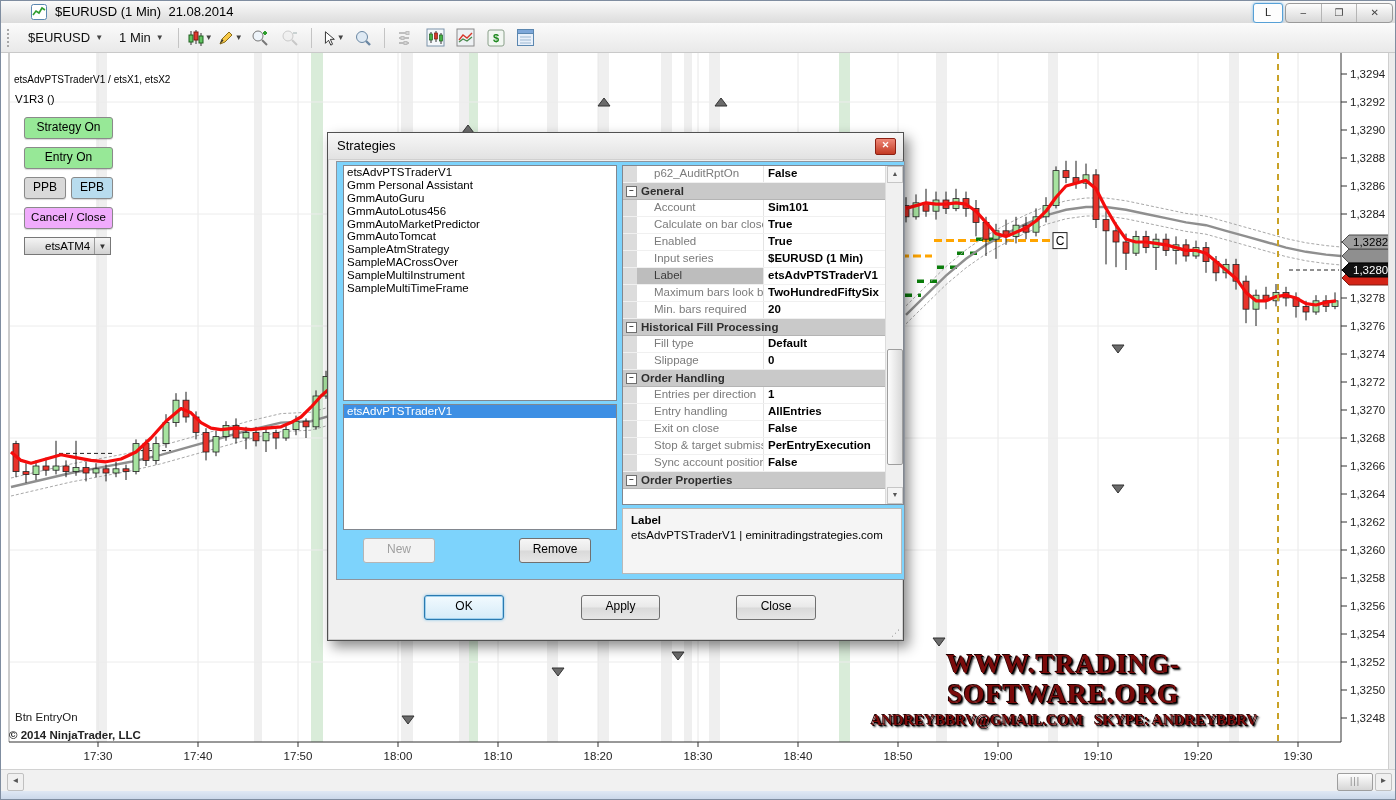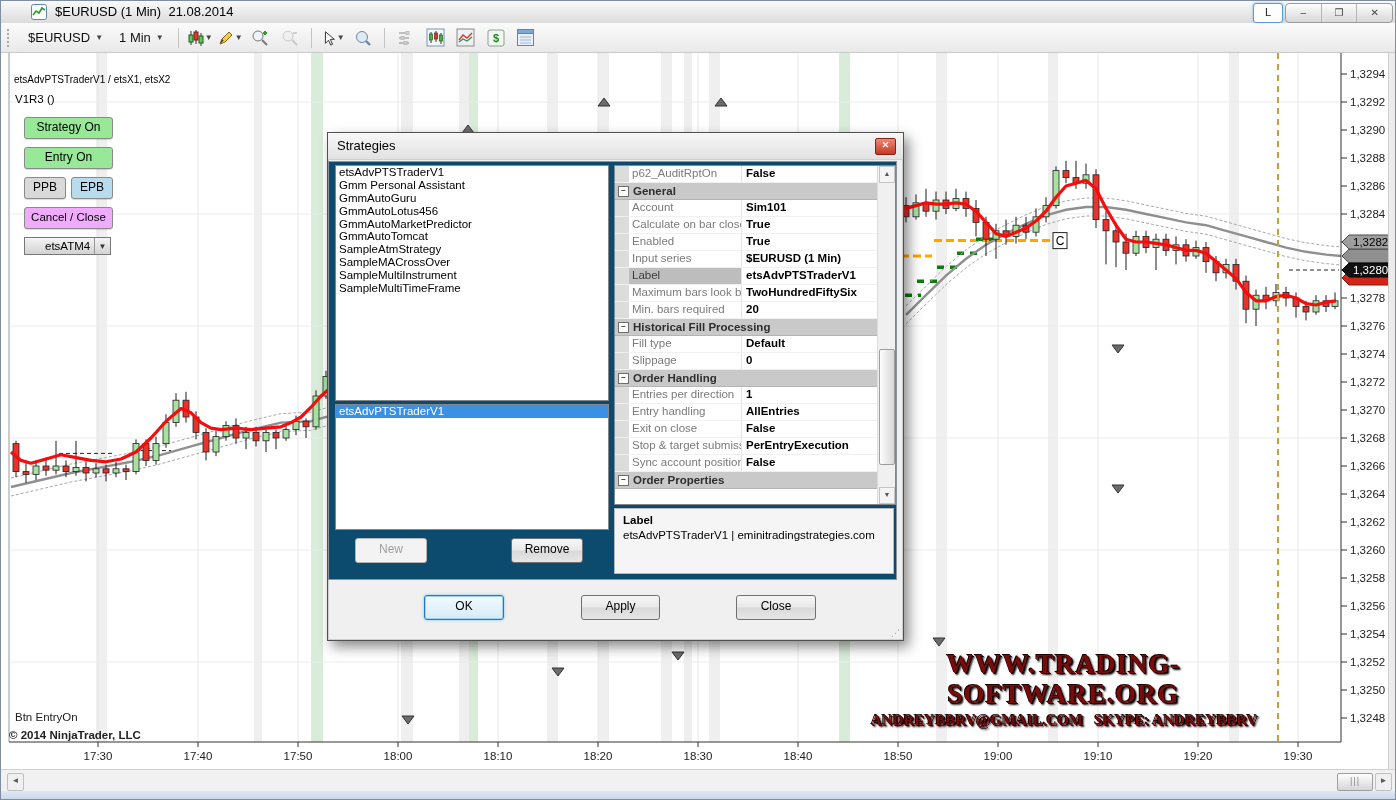--- a/index.html
+++ b/index.html
@@ -32,38 +32,38 @@
   #hscroll{position:absolute;left:0;top:768px;width:100%;height:22px;background:#f1f1f1;border-top:1px solid #d2d2d2;z-index:2;}
   .sb-btn{position:absolute;top:3px;width:15px;height:16px;background:#f0f0f0;border:1px solid #c0c0c0;border-radius:2px;font-size:8px;line-height:14px;text-align:center;color:#555;}
   #sb-thumb{position:absolute;left:1336px;top:3px;width:34px;height:16px;background:linear-gradient(#fefefe,#d6d6d6);border:1px solid #9e9e9e;border-radius:2px;text-align:center;font-size:9px;line-height:14px;color:#888;letter-spacing:1px;}
   #statusstrip{position:absolute;left:0;top:790px;width:100%;height:10px;background:linear-gradient(#dfe8f4,#c6d4e7);z-index:2;}
   #rightstrip{position:absolute;left:1387px;top:52px;width:9px;height:716px;background:#ececec;border-left:1px solid #cfcfcf;z-index:1;}
   
   #dlg{position:absolute;left:326px;top:131px;width:577px;height:509px;background:#f0f0f0;border:1px solid #515151;box-shadow:inset 0 0 0 1px #cfcfcf,5px 6px 12px rgba(0,0,0,.45);z-index:10;box-sizing:border-box;}
   #dlg-title{position:absolute;left:0;top:0;width:100%;height:26px;background:linear-gradient(#f7f7f7,#e2e2e2);border-bottom:1px solid #d0d0d0;}
   #dlg-title span{position:absolute;left:9px;top:5px;font-size:13px;color:#000;}
   #dlg-close{position:absolute;right:7px;top:5px;width:19px;height:15px;background:linear-gradient(#ee8878,#c33a23);border:1px solid #8c2013;border-radius:2px;color:#fff;font-size:9px;line-height:13px;text-align:center;font-weight:bold;}
-  #dlg-panel{position:absolute;left:0;top:28px;width:567px;height:417px;border:1px solid #8f949c;background:#0c4a6e;}
+  #dlg-panel{position:absolute;left:8px;top:28px;width:567px;height:417px;border:1px solid #8f949c;background:#7dd3fc;}
   .listbox{position:absolute;background:#fff;border:1px solid #82878f;font-size:11.5px;overflow:hidden;}
   #list-strategies{left:6px;top:3px;width:272px;height:234px;}
   #list-selected{left:6px;top:242px;width:272px;height:124px;}
   .li{height:12.9px;line-height:12.9px;padding-left:3px;white-space:nowrap;color:#000;}
   .li.sel{background:#3d8fe4;color:#fff;}
   .dlg-btn{position:absolute;height:23px;background:linear-gradient(#f6f6f6,#e9e9e9 48%,#d9d9d9 52%,#e6e6e6);border:1px solid #707070;border-radius:3px;font-size:12px;color:#000;text-align:center;line-height:21px;}
   .dlg-btn.disabled{color:#9f9f9f;border-color:#b5b5b5;background:#f3f3f3;}
   #btn-new{left:26px;top:376px;width:70px;}
   #btn-remove{left:182px;top:376px;width:70px;}
   #btn-ok{left:96px;top:462px;width:78px;border:1px solid #2a7ab0;background:linear-gradient(#f2fafe,#d5ebf8);box-shadow:0 0 0 1px #9fd0ee inset,0 0 3px #7ec0e8;}
   #btn-apply{left:253px;top:462px;width:77px;}
   #btn-close2{left:408px;top:462px;width:78px;}
   
   #propgrid{position:absolute;left:285px;top:3px;width:280px;height:338px;background:#fff;border:1px solid #82878f;overflow:hidden;}
   .prow{display:flex;height:16px;font-size:11.5px;line-height:15px;border-bottom:1px solid #f0f0f0;}
   .prow .ind{width:14px;background:#dcdcdc;flex:none;}
-  .prow .pn{width:109px;flex:none;color:#7b7b7b;border-right:1px solid #e4e4e4;padding-left:3px;overflow:hidden;white-space:nowrap;}
+  .prow .pn{width:109px;flex:none;color:#7b7b7b;border-right:1px solid #e4e4e4;padding-left:17px;overflow:hidden;white-space:nowrap;}
   .prow .pv{flex:1;color:#000;font-weight:bold;padding-left:4px;overflow:hidden;white-space:nowrap;}
   .prow.hdr{background:#c9c9c9;font-weight:bold;color:#2e2e2e;border-bottom:1px solid #b4b4b4;}
   .prow.hdr .pn2{padding-left:3px;display:flex;align-items:center;gap:4px;width:100%;}
   .minus-box{width:9px;height:9px;background:#fff;border:1px solid #6e6e6e;font-size:8px;line-height:7px;text-align:center;color:#333;flex:none;}
   .prow .pn.selname{background:#bdbdbd;color:#3a3a3a;}
   #grid-scroll{position:absolute;right:0;top:0;width:17px;height:100%;background:#f0f0f0;border-left:1px solid #dcdcdc;}
   .gs-arrow{position:absolute;left:1px;width:14px;height:15px;background:#f4f4f4;border:1px solid #c6c6c6;font-size:7px;text-align:center;line-height:13px;color:#555;}
   #gs-thumb{position:absolute;left:1px;top:54%;width:14px;height:34%;background:linear-gradient(90deg,#fdfdfd,#d8d8d8);border:1px solid #9e9e9e;border-radius:2px;}
   #desc-box{position:absolute;left:285px;top:346px;width:280px;height:66px;background:#f5f5f5;border:1px solid #b9b9b9;font-size:11.5px;padding:5px 8px;box-sizing:border-box;}
   #desc-box b{display:block;margin-bottom:3px;}

